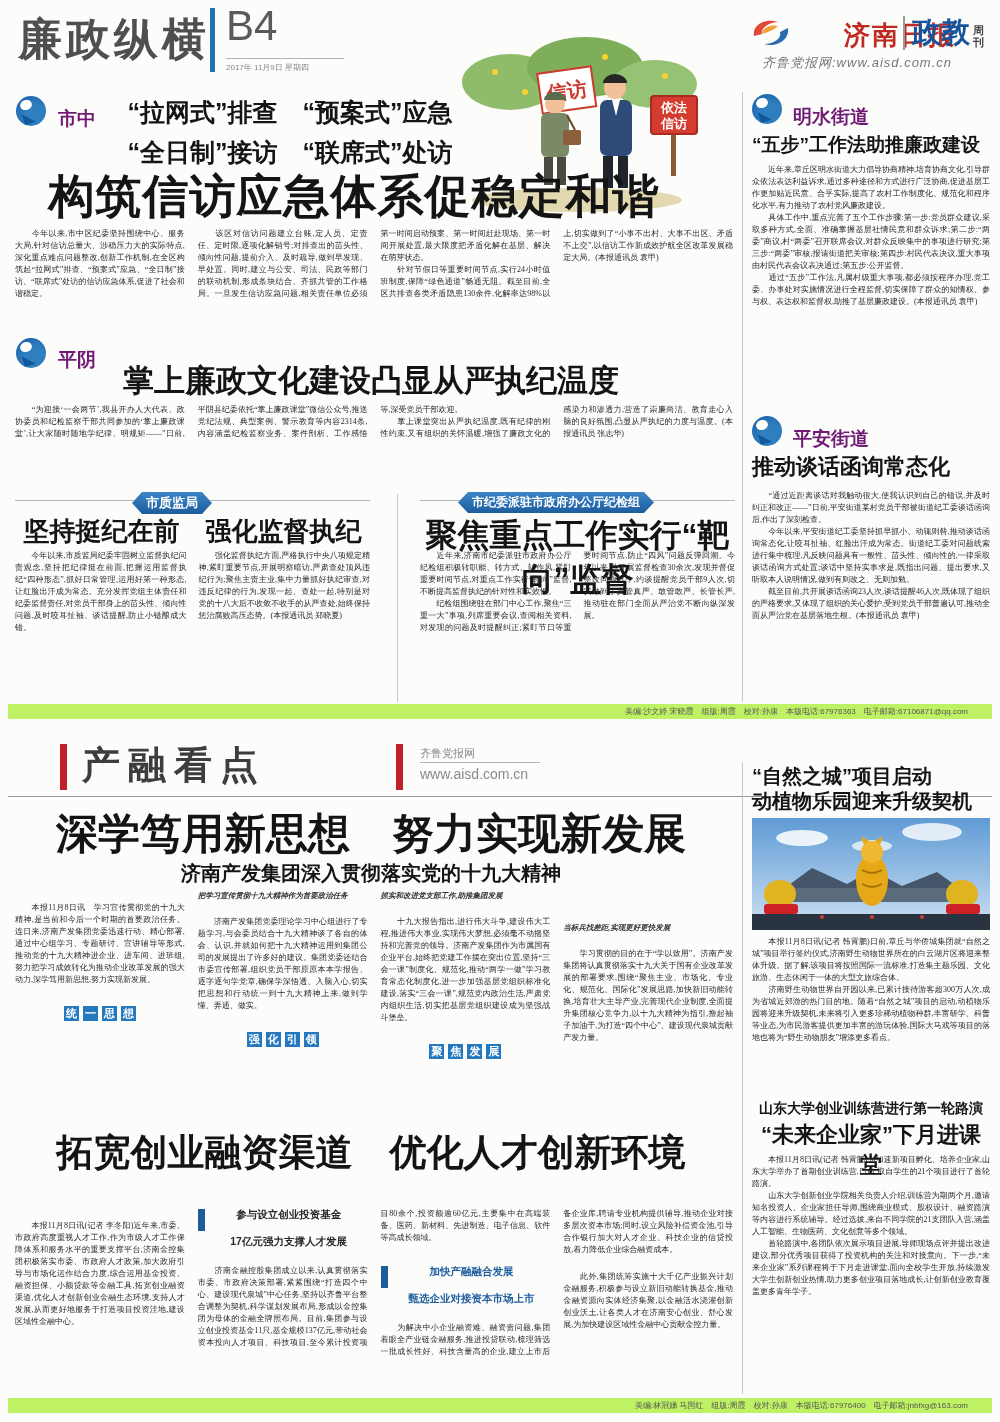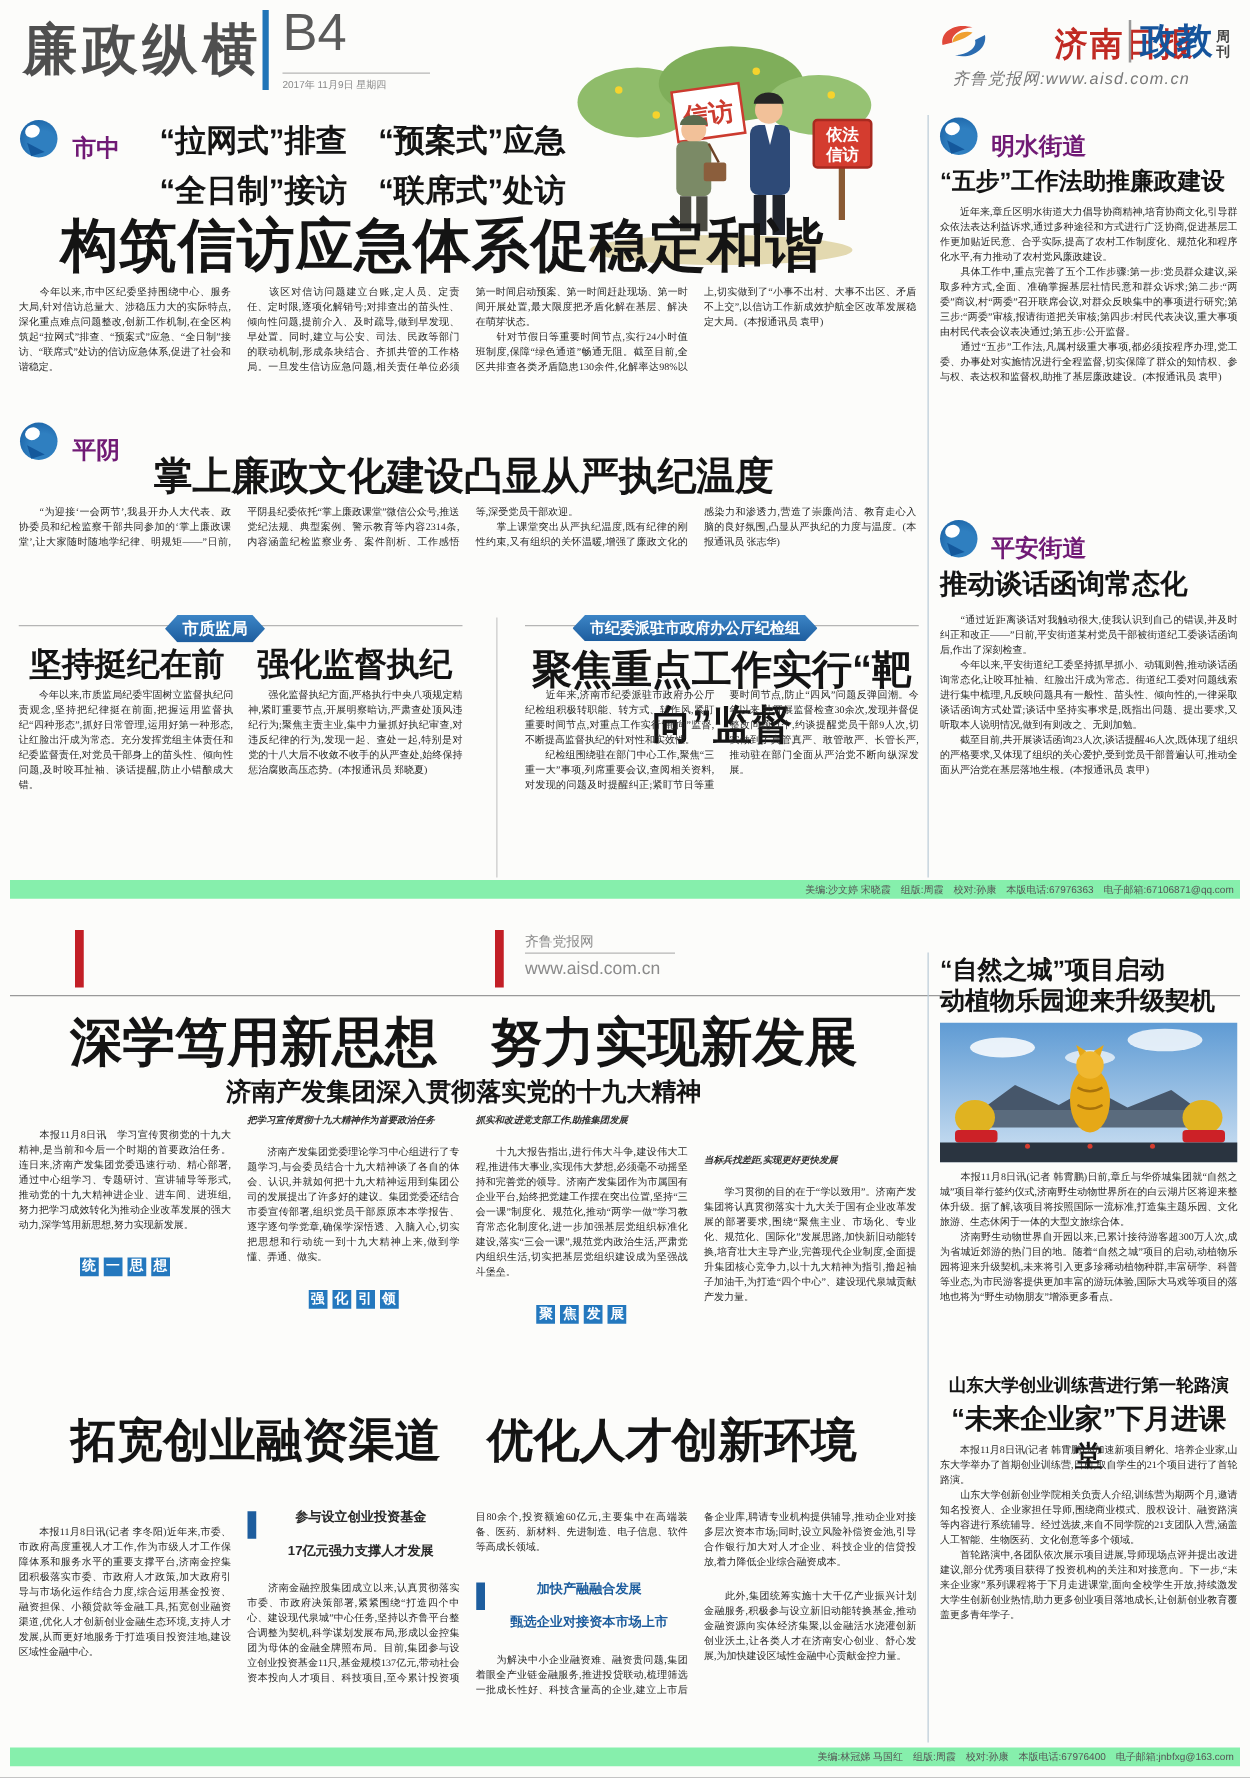--- a/index.html
+++ b/index.html
@@ -18,22 +18,22 @@
   .drop::before{content:"";position:absolute;left:4px;top:4px;width:12px;height:10px;
         background:#fff;border-radius:50%;transform:rotate(-18deg);}
   .drop::after{content:"";position:absolute;left:1px;bottom:-7px;width:0;height:0;
         border:8px solid transparent;border-top-color:#14589c;transform:rotate(28deg);}
   .tag-label{font-weight:bold;font-size:19px;color:#701a75;}
   
   .badge{background:linear-gradient(180deg,#3c85c6,#1d5d9e);color:#fff;font-weight:bold;
         text-align:center;clip-path:polygon(10px 0,calc(100% - 10px) 0,100% 50%,
         calc(100% - 10px) 100%,10px 100%,0 50%);padding:2px 14px;white-space:nowrap;}
   .rule{background:#b5b5b5;}
-  .credits{background:#86efac;font-size:8px;color:#555;text-align:right;
-        line-height:15px;padding-right:5px;box-sizing:border-box;}
+  .credits{background:#bef264;font-size:8px;color:#555;text-align:right;
+        line-height:15px;padding-right:24px;box-sizing:border-box;}
   .redbar{width:7px;background:#c21f26;}
   .boxchars span{display:inline-block;background:#2478be;color:#fff;font-weight:bold;
         padding:1px 2px;margin:0 2px;font-size:11px;line-height:1.2;}
   .sec-badge-row{text-align:center;margin:5px 0 2px 0;break-inside:avoid;}
   .sec-lead{text-align:left;font-style:italic;font-weight:bold;font-size:7.5px;
         color:#333;margin:20px 0 3px 0;break-inside:avoid;}
   .mini-head{display:flex;gap:5px;font-weight:bold;font-size:10.5px;line-height:1.3;
         break-inside:avoid;margin:6px 0 4px 0;font-family:"Liberation Sans",sans-serif;}
   .mini-head .sq{width:7px;height:22px;background:#1d5d9e;flex:none;margin-top:1px;}
   .mini-head .tx{flex:1;text-align:center;}
@@ -139,20 +139,21 @@
 　　通过“五步”工作法,凡属村级重大事项,都必须按程序办理,党工委、办事处对实施情况进行全程监督,切实保障了群众的知情权、参与权、表达权和监督权,助推了基层廉政建设。(本报通讯员 袁甲)</div>
 
   <div class="abs drop" style="left:752px;top:416px;"></div>
   <div class="abs tag-label" style="left:793px;top:426px;">平安街道</div>
   <div class="abs hl" style="left:752px;top:452px;width:238px;font-size:22px;text-align:left;">推动谈话函询常态化</div>
   <div class="abs body-text" style="left:752px;top:490px;width:238px;height:212px;">　　“通过近距离谈话对我触动很大,使我认识到自己的错误,并及时纠正和改正——”日前,平安街道某村党员干部被街道纪工委谈话函询后,作出了深刻检查。
 　　今年以来,平安街道纪工委坚持抓早抓小、动辄则咎,推动谈话函询常态化,让咬耳扯袖、红脸出汗成为常态。街道纪工委对问题线索进行集中梳理,凡反映问题具有一般性、苗头性、倾向性的,一律采取谈话函询方式处置;谈话中坚持实事求是,既指出问题、提出要求,又听取本人说明情况,做到有则改之、无则加勉。
 　　截至目前,共开展谈话函询23人次,谈话提醒46人次,既体现了组织的严格要求,又体现了组织的关心爱护,受到党员干部普遍认可,推动全面从严治党在基层落地生根。(本报通讯员 袁甲)</div>
 
   <div class="abs redbar" style="left:60px;top:744px;height:46px;"></div>
+  <div class="abs" style="left:82px;top:740px;font-size:38px;font-weight:bold;color:#3d3d3d;letter-spacing:8px;">产融看点</div>
   <div class="abs redbar" style="left:396px;top:744px;height:46px;"></div>
   <div class="abs" style="left:420px;top:746px;font-size:11px;color:#8a8a8a;">齐鲁党报网</div>
   <div class="abs rule" style="left:420px;top:762px;width:120px;height:1px;"></div>
   <div class="abs" style="left:420px;top:766px;font-size:14px;color:#8a8a8a;">www.aisd.com.cn</div>
   <div class="abs rule" style="left:8px;top:796px;width:984px;height:1px;background:#999;"></div>
 
   <div class="abs hl" style="left:8px;top:806px;width:726px;font-size:42px;">深学笃用新思想　努力实现新发展</div>
   <div class="abs hl" style="left:8px;top:860px;width:726px;font-size:20px;font-family:'Liberation Serif',serif;">济南产发集团深入贯彻落实党的十九大精神</div>
 
   <div class="abs body-text cols-4" style="left:15px;top:890px;width:718px;height:222px;">

